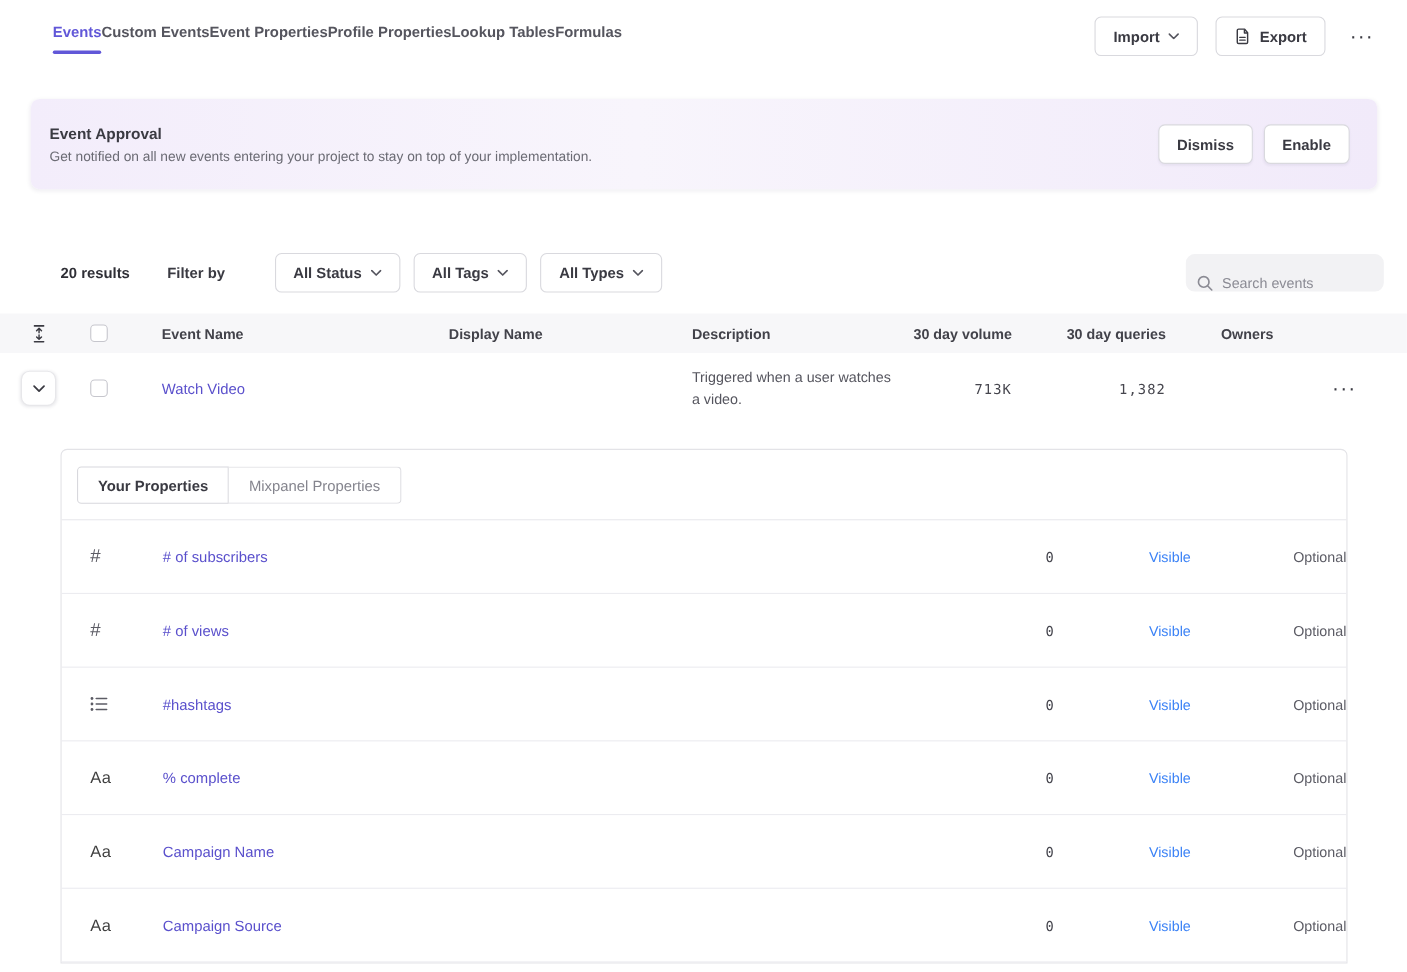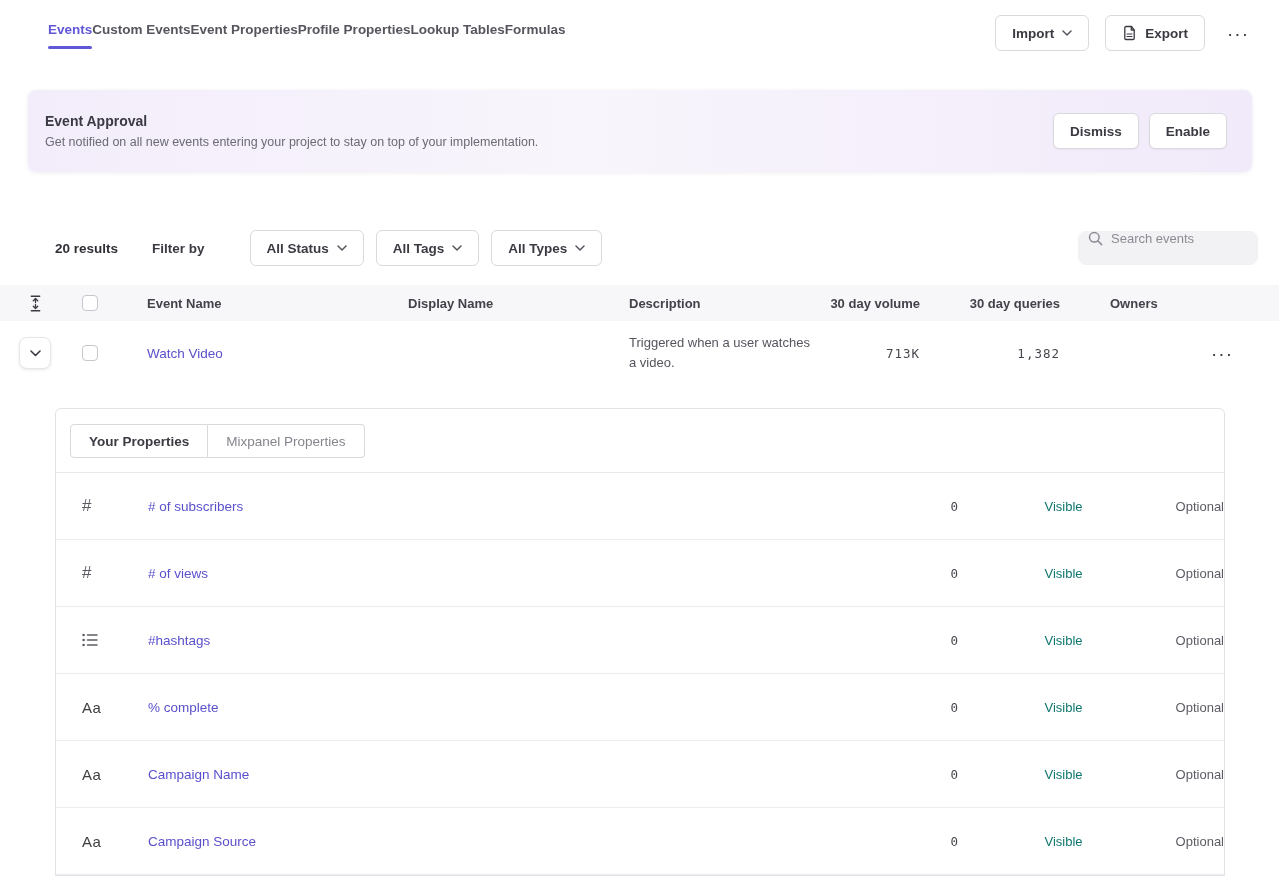--- a/index.html
+++ b/index.html
@@ -33,21 +33,21 @@
   .banner .btn { box-shadow:0 1px 2px rgba(40,30,80,0.05); }
 
   
   .filter-row { margin-top:58px; display:flex; align-items:center; padding:0 21px 0 55px; height:36px; }
   .results { font-size:13.5px; font-weight:700; color:#2f2f36; }
   .filter-by { font-size:13.5px; font-weight:600; color:#3a3a42; margin-left:34px; }
   .dropdown { margin-left:0; }
   .dropdowns { display:flex; gap:12px; margin-left:45px; }
   .chev { display:inline-block; }
   .search { margin-left:auto; width:180px; height:34px; background:#f2f2f4; border-radius:8px;
-    display:flex; align-items:flex-start; padding:0 10px; gap:8px; }
+    display:flex; align-items:flex-end; padding:0 10px; gap:8px; }
   .search input { border:none; outline:none; background:transparent; font-size:13px; color:#3a3a42;
     width:100%; font-family:"Liberation Sans", sans-serif; }
   .search input::placeholder { color:#8b8b94; }
 
   
   .table-head { margin-top:19px; height:36px; background:#f7f7f9; display:flex; align-items:center;
     font-size:13px; font-weight:600; color:#42424a; }
   .event-row { height:64px; display:flex; align-items:center; font-size:13.5px; }
   .col-expand { width:70px; display:flex; justify-content:center; align-items:center; }
   .col-check { width:77px; display:flex; align-items:center; }
@@ -74,21 +74,21 @@
     border:1px solid #d8d8dd; cursor:pointer; background:#fff; }
   .ptab.active { font-weight:600; color:#3a3a42; border-radius:4px 0 0 4px; }
   .ptab.inactive { color:#85858e; border-left:none; border-radius:0 4px 4px 0; }
   .prop-row { height:67px; display:flex; align-items:center; border-bottom:1px solid #ececf0; }
   .prop-icon { width:92px; padding-left:26px; display:flex; align-items:center; color:#63636c; }
   .glyph-hash { font-size:17px; font-weight:500; color:#5c5c65; }
   .glyph-text { font-size:15px; font-weight:500; color:#404040; letter-spacing:0.5px; }
   .prop-name { flex:1; font-size:13.5px; }
   .prop-value { width:85px; text-align:right; }
   .prop-gap { width:52px; }
-  .prop-visibility { width:105px; text-align:center; font-size:13px; color:#0f766e; }
+  .prop-visibility { width:105px; text-align:center; font-size:13px; color:#3b82f6; }
   .prop-requirement { width:108px; text-align:right; font-size:13px; color:#5c5c65; }
 
   svg { display:block; }
 </style>
 </head>
 <body>
 
 <header class="topnav">
   <nav class="tabs">
     <div class="tab active">

